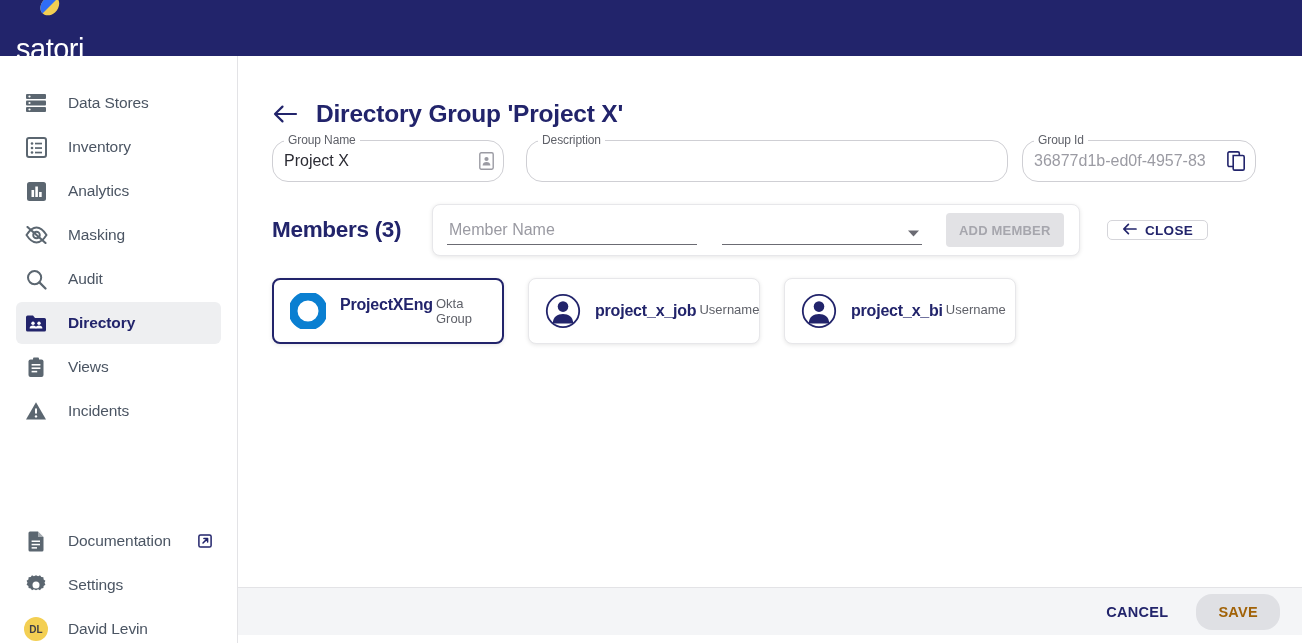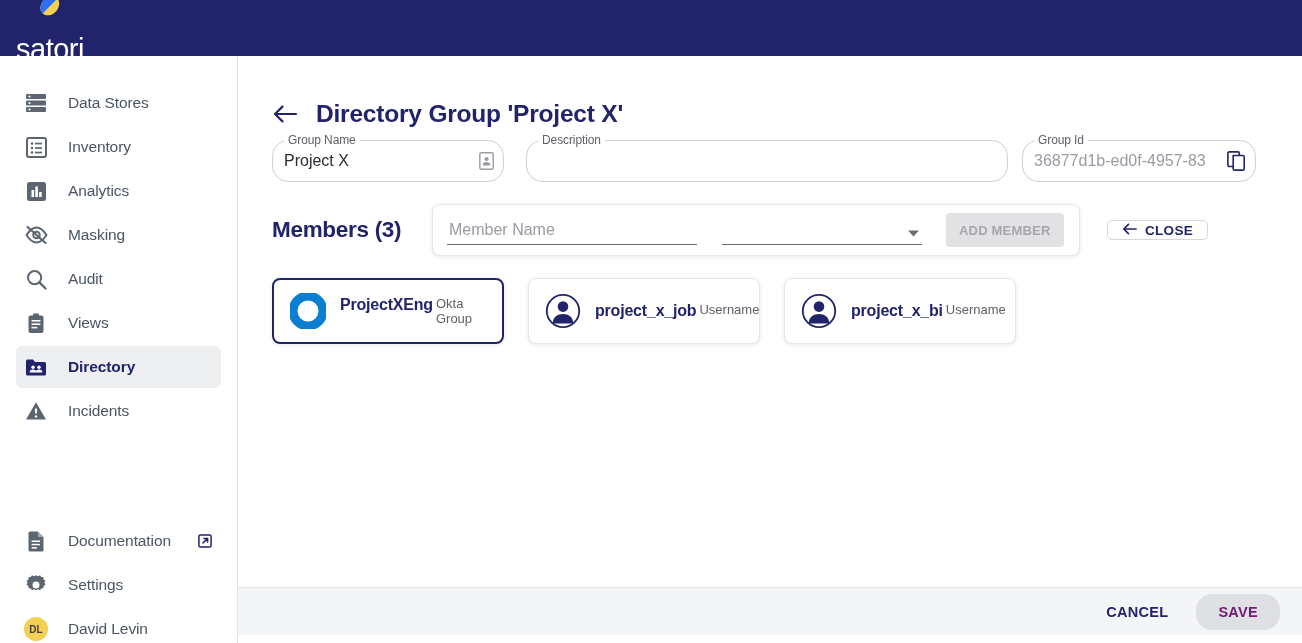--- a/index.html
+++ b/index.html
@@ -180,21 +180,21 @@
     gap: 14px; padding-right: 22px;
   }
   .cancel-btn {
     background: transparent; border: 0; color: #22246b;
     font-size: 14.5px; font-weight: bold; letter-spacing: 0.3px;
     font-family: "Liberation Sans", sans-serif; cursor: pointer;
     padding: 9px 14px;
   }
   .save-btn {
     background: #dfe0e4; border: 0; border-radius: 16px;
-    color: #701a75; font-size: 14.5px; font-weight: bold;
+    color: #a16207; font-size: 14.5px; font-weight: bold;
     letter-spacing: 0.3px; font-family: "Liberation Sans", sans-serif;
     padding: 10px 22px; cursor: default;
   }
 </style>
 </head>
 <body>
 
 <div class="app">
 
   <div class="topbar">
@@ -273,44 +273,44 @@
     <div class="nav-item">
       <span class="nav-icon">
         <svg width="21" height="21" viewBox="0 0 21 21">
           <circle cx="8.6" cy="8.6" r="6.6" fill="none" stroke="#5b6670" stroke-width="2"></circle>
           <path d="M13.4 13.4 L19.5 19.5" stroke="#5b6670" stroke-width="2.2" stroke-linecap="round"></path>
         </svg>
       </span>
       <span class="nav-label">Audit</span>
     </div>
 
+    <div class="nav-item active">
+      <span class="nav-icon">
+        <svg width="22" height="19" viewBox="0 0 22 19">
+          <path d="M1 3.2 A1.6 1.6 0 0 1 2.6 1.6 H8 L10 4 H19.4 A1.6 1.6 0 0 1 21 5.6 V16 A1.6 1.6 0 0 1 19.4 17.6 H2.6 A1.6 1.6 0 0 1 1 16 Z" fill="#22246b"></path>
+          <circle cx="8" cy="9.3" r="1.7" fill="#ffffff"></circle>
+          <circle cx="14" cy="9.3" r="1.7" fill="#ffffff"></circle>
+          <path d="M4.6 14.6 C4.6 12.4 6.1 11.6 8 11.6 C9.9 11.6 11.4 12.4 11.4 14.6 Z" fill="#ffffff"></path>
+          <path d="M10.6 14.6 C10.6 12.4 12.1 11.6 14 11.6 C15.9 11.6 17.4 12.4 17.4 14.6 Z" fill="#ffffff"></path>
+        </svg>
+      </span>
+      <span class="nav-label">Directory</span>
+    </div>
+
     <div class="nav-item">
       <span class="nav-icon">
         <svg width="18" height="21" viewBox="0 0 18 21">
           <rect x="1.5" y="2.5" width="15" height="17.5" rx="2" fill="#5b6670"></rect>
           <rect x="6" y="0.5" width="6" height="3.5" rx="1" fill="#5b6670"></rect>
           <rect x="4.6" y="7" width="8.8" height="1.6" fill="#ffffff"></rect>
           <rect x="4.6" y="10.4" width="8.8" height="1.6" fill="#ffffff"></rect>
           <rect x="4.6" y="13.8" width="5.6" height="1.6" fill="#ffffff"></rect>
         </svg>
       </span>
       <span class="nav-label">Views</span>
-    </div>
-
-    <div class="nav-item active">
-      <span class="nav-icon">
-        <svg width="22" height="19" viewBox="0 0 22 19">
-          <path d="M1 3.2 A1.6 1.6 0 0 1 2.6 1.6 H8 L10 4 H19.4 A1.6 1.6 0 0 1 21 5.6 V16 A1.6 1.6 0 0 1 19.4 17.6 H2.6 A1.6 1.6 0 0 1 1 16 Z" fill="#22246b"></path>
-          <circle cx="8" cy="9.3" r="1.7" fill="#ffffff"></circle>
-          <circle cx="14" cy="9.3" r="1.7" fill="#ffffff"></circle>
-          <path d="M4.6 14.6 C4.6 12.4 6.1 11.6 8 11.6 C9.9 11.6 11.4 12.4 11.4 14.6 Z" fill="#ffffff"></path>
-          <path d="M10.6 14.6 C10.6 12.4 12.1 11.6 14 11.6 C15.9 11.6 17.4 12.4 17.4 14.6 Z" fill="#ffffff"></path>
-        </svg>
-      </span>
-      <span class="nav-label">Directory</span>
     </div>
 
     <div class="nav-item">
       <span class="nav-icon">
         <svg width="22" height="20" viewBox="0 0 22 20">
           <path d="M11 1.3 L21 18.6 H1 Z" fill="#5b6670"></path>
           <rect x="10" y="7.2" width="2" height="5.6" rx="1" fill="#ffffff"></rect>
           <circle cx="11" cy="15.4" r="1.2" fill="#ffffff"></circle>
         </svg>
       </span>

